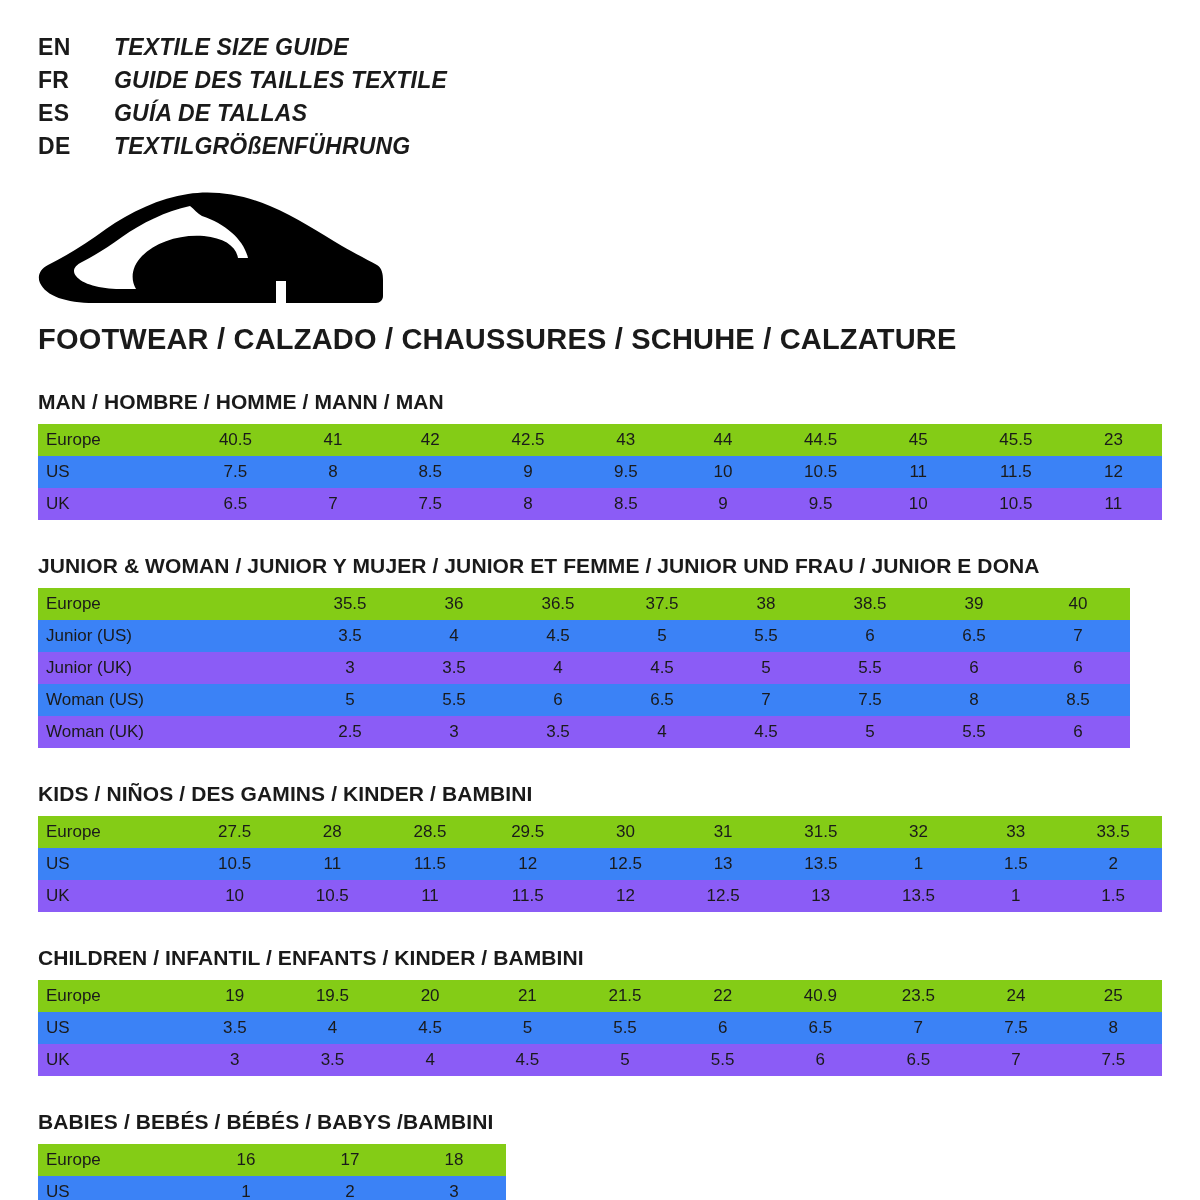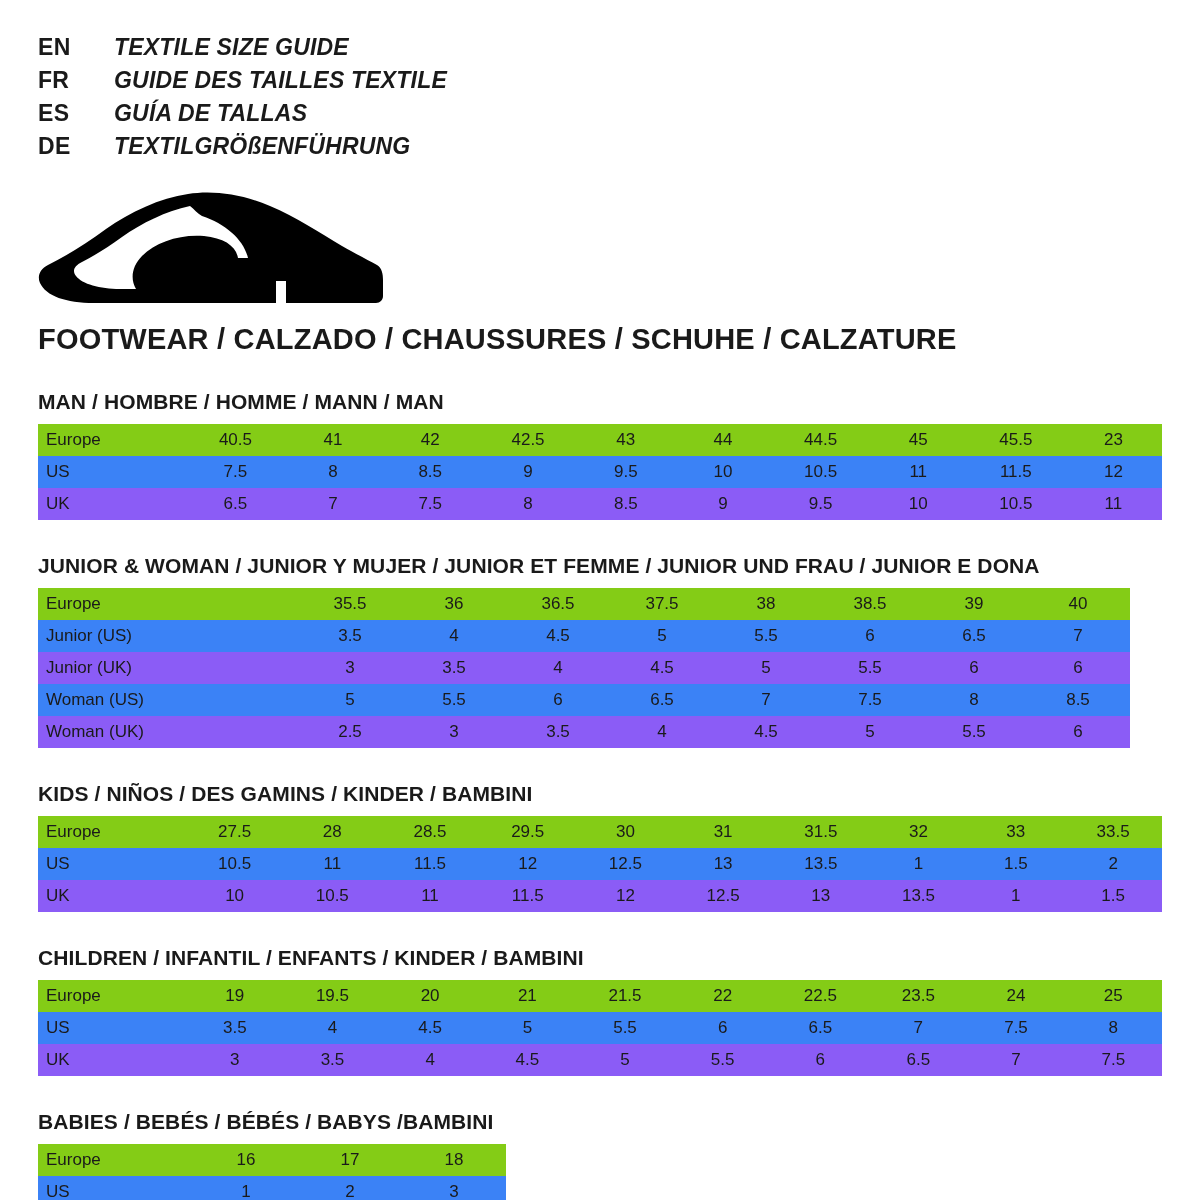--- a/index.html
+++ b/index.html
@@ -312,21 +312,21 @@
     <table class="size-table">
       <tbody>
           <tr class="head">
         <td class="rowlabel w-label">Europe</td>
         <td class="w-cell">19</td>
         <td class="w-cell">19.5</td>
         <td class="w-cell">20</td>
         <td class="w-cell">21</td>
         <td class="w-cell">21.5</td>
         <td class="w-cell">22</td>
-        <td class="w-cell">22.5</td>
+        <td class="w-cell">40.9</td>
         <td class="w-cell">23.5</td>
         <td class="w-cell">24</td>
         <td class="w-cell">25</td>
       </tr>
       <tr class="plain">
         <td class="rowlabel w-label">US</td>
         <td class="w-cell">3.5</td>
         <td class="w-cell">4</td>
         <td class="w-cell">4.5</td>
         <td class="w-cell">5</td>

